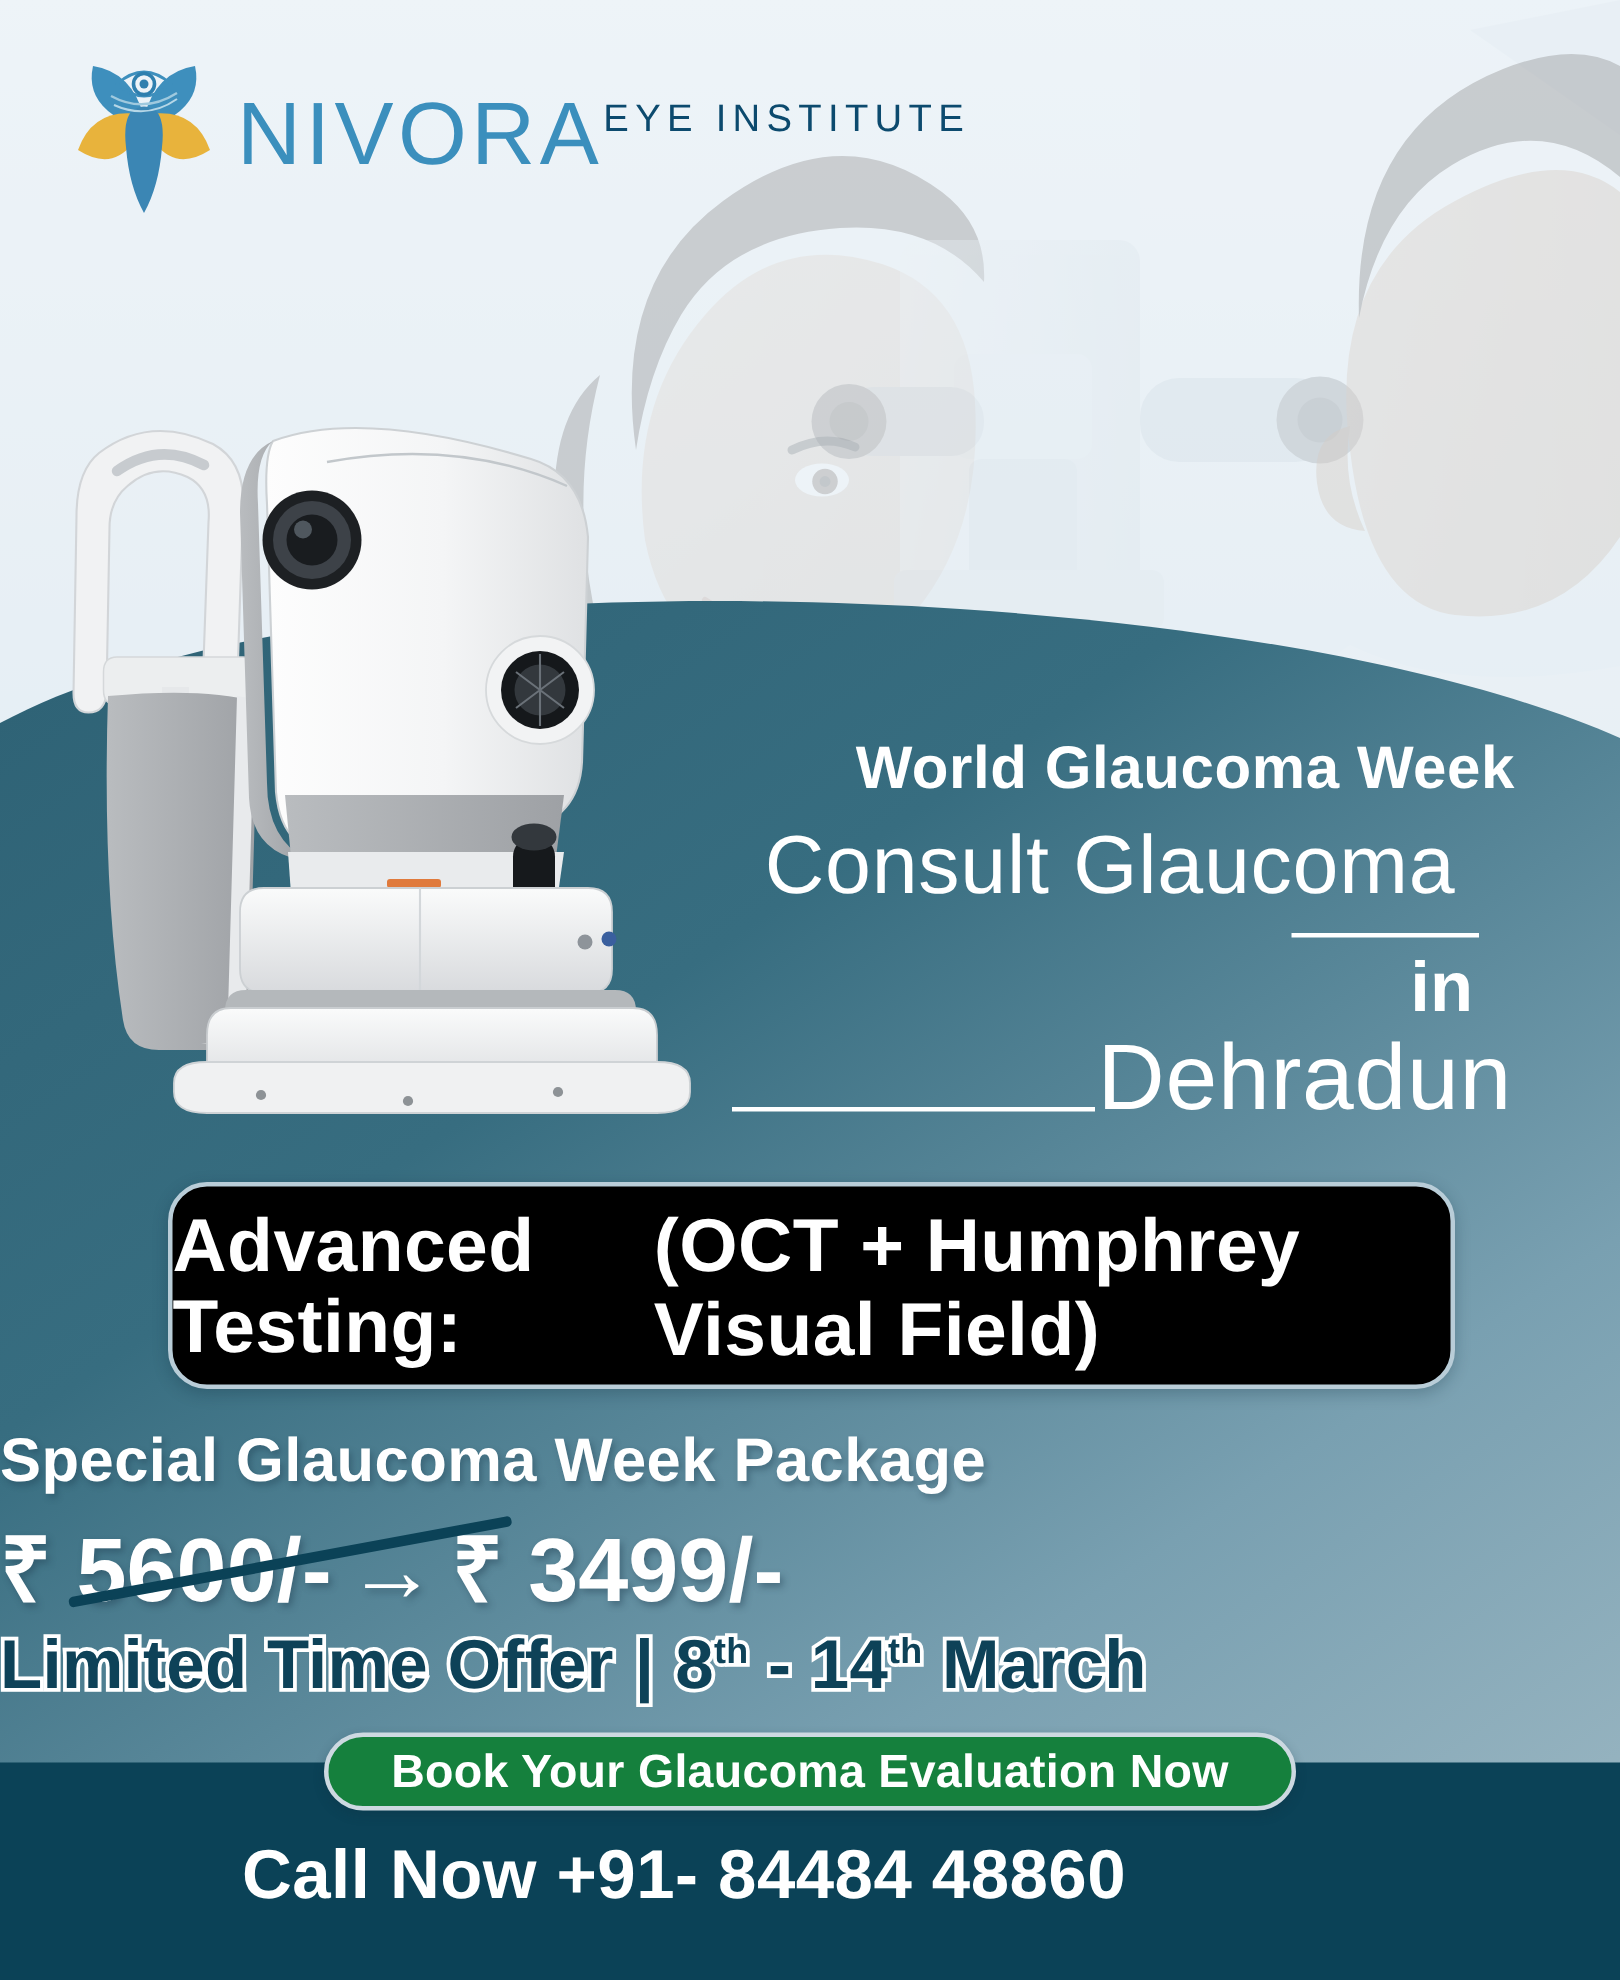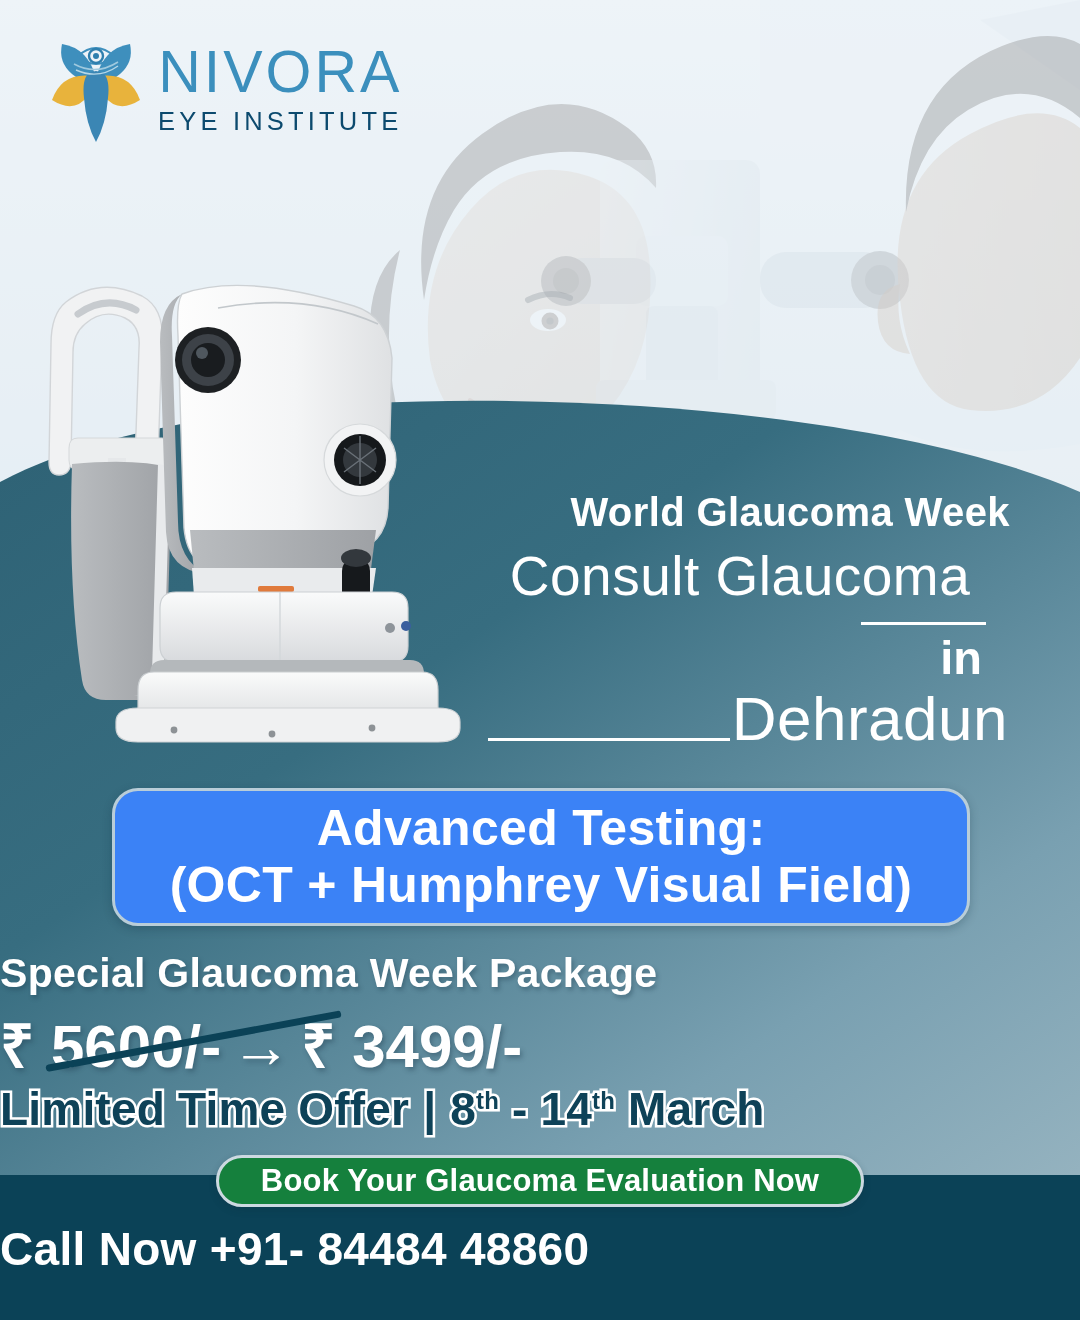--- a/index.html
+++ b/index.html
@@ -16,43 +16,43 @@
   .photo-band { position:absolute; top:0; left:0; width:1080px; height:520px; overflow:hidden;
     background:linear-gradient(160deg,#eef4f8 0%,#e6eef4 40%,#dde8ef 100%); }
   .photo-svg { position:absolute; top:0; left:0; }
 
   
   .teal-panel { position:absolute; top:0; left:0; width:1080px; height:1320px; }
 
   
   .logo { position:absolute; left:48px; top:34px; display:flex; align-items:center; gap:14px; z-index:30; }
   .logo-mark { width:96px; height:110px; flex:none; }
-  .logo-text { display:flex; flex-direction:column; line-height:1;text-align:right; }
+  .logo-text { display:flex; flex-direction:row; line-height:1; }
   .logo-name { font-size:59px; font-weight:400; letter-spacing:3px; color:#3b8fbd; }
   .logo-sub { font-size:25.5px; font-weight:400; letter-spacing:4.2px; color:#0c4a6e; margin-top:7px; }
 
   
   .device { position:absolute; left:42px; top:268px; width:440px; height:480px; z-index:20; }
 
   
   .headline { position:absolute; left:470px; top:490px; width:540px; z-index:25; color:#fff; }
   .hl-kicker { font-size:40px; font-weight:700; letter-spacing:.4px; line-height:1.1; text-align:right; }
   .hl-line2 { font-size:55px; font-weight:300; line-height:1.05; margin-top:14px; text-align:center; letter-spacing:.5px; }
   .hl-row3 { position:relative; height:92px; margin-top:-4px; }
   .hl-specialist { position:absolute; left:22px; top:-4px; font-size:84px; font-weight:700; line-height:1; letter-spacing:-1px; }
   .hl-in { position:absolute; right:28px; top:32px; font-size:47px; font-weight:700; line-height:1; }
   .rule-top { position:absolute; right:24px; top:20px; width:125px; height:3px; background:#fff; }
   .hl-row4 { position:relative; height:70px; }
   .hl-dehradun { position:absolute; right:2px; top:-6px; font-size:62px; font-weight:300; line-height:1; letter-spacing:.5px; }
   .rule-bot { position:absolute; left:18px; top:44px; width:242px; height:3px; background:#fff; }
 
   
   .banner { position:absolute; left:112px; top:788px; width:858px; height:138px;
-    background:#3b82f6; border:3px solid #b9cdd8; border-radius:26px;
-    display:flex; flex-direction:column; align-items:center; justify-content:center;
+    background:#000000; border:3px solid #b9cdd8; border-radius:26px;
+    display:flex; flex-direction:row; align-items:center; justify-content:center;
     color:#fff; z-index:25; box-shadow:0 3px 10px rgba(10,40,55,.25); }
   .banner-l1 { font-size:50px; font-weight:700; letter-spacing:.3px; line-height:1.08; }
   .banner-l2 { font-size:50px; font-weight:700; letter-spacing:.3px; line-height:1.12; margin-top:2px; }
 
   
   .pkg { position:absolute; left:0; top:950px; width:1080px; text-align:left; z-index:25; }
   .pkg-title { font-size:41px; font-weight:700; color:#fff; letter-spacing:.3px;
     text-shadow:2px 3px 4px rgba(30,60,78,.38); }
   .price-row { position:relative; display:inline-block; margin-top:6px; }
   .price { font-size:60px; font-weight:700; color:#fff; letter-spacing:0;
@@ -71,21 +71,21 @@
 
   
   .cta { position:absolute; left:216px; top:1155px; width:648px; height:52px;
     background:#15803d; border:3px solid #cdd9e1; border-radius:28px;
     display:flex; align-items:center; justify-content:center; z-index:30;
     color:#fff; font-size:31px; font-weight:700; letter-spacing:.2px;
     box-shadow:0 3px 7px rgba(15,45,62,.28); }
 
   
   .footer { position:absolute; left:0; top:1175px; width:1080px; height:145px; background:#0b4257; z-index:10; }
-  .call { position:absolute; left:0; top:1222px; width:912px; text-align:left; z-index:25;
+  .call { position:absolute; left:0; top:1222px; width:912px; text-align:center; z-index:25;
     color:#fff; font-size:46px; font-weight:700; letter-spacing:.3px; }
 </style>
 </head>
 <body>
 
 <div class="poster">
 
   <div class="photo-band">
     <svg class="photo-svg" width="1080" height="520" viewBox="0 0 1080 520">
       <defs>

